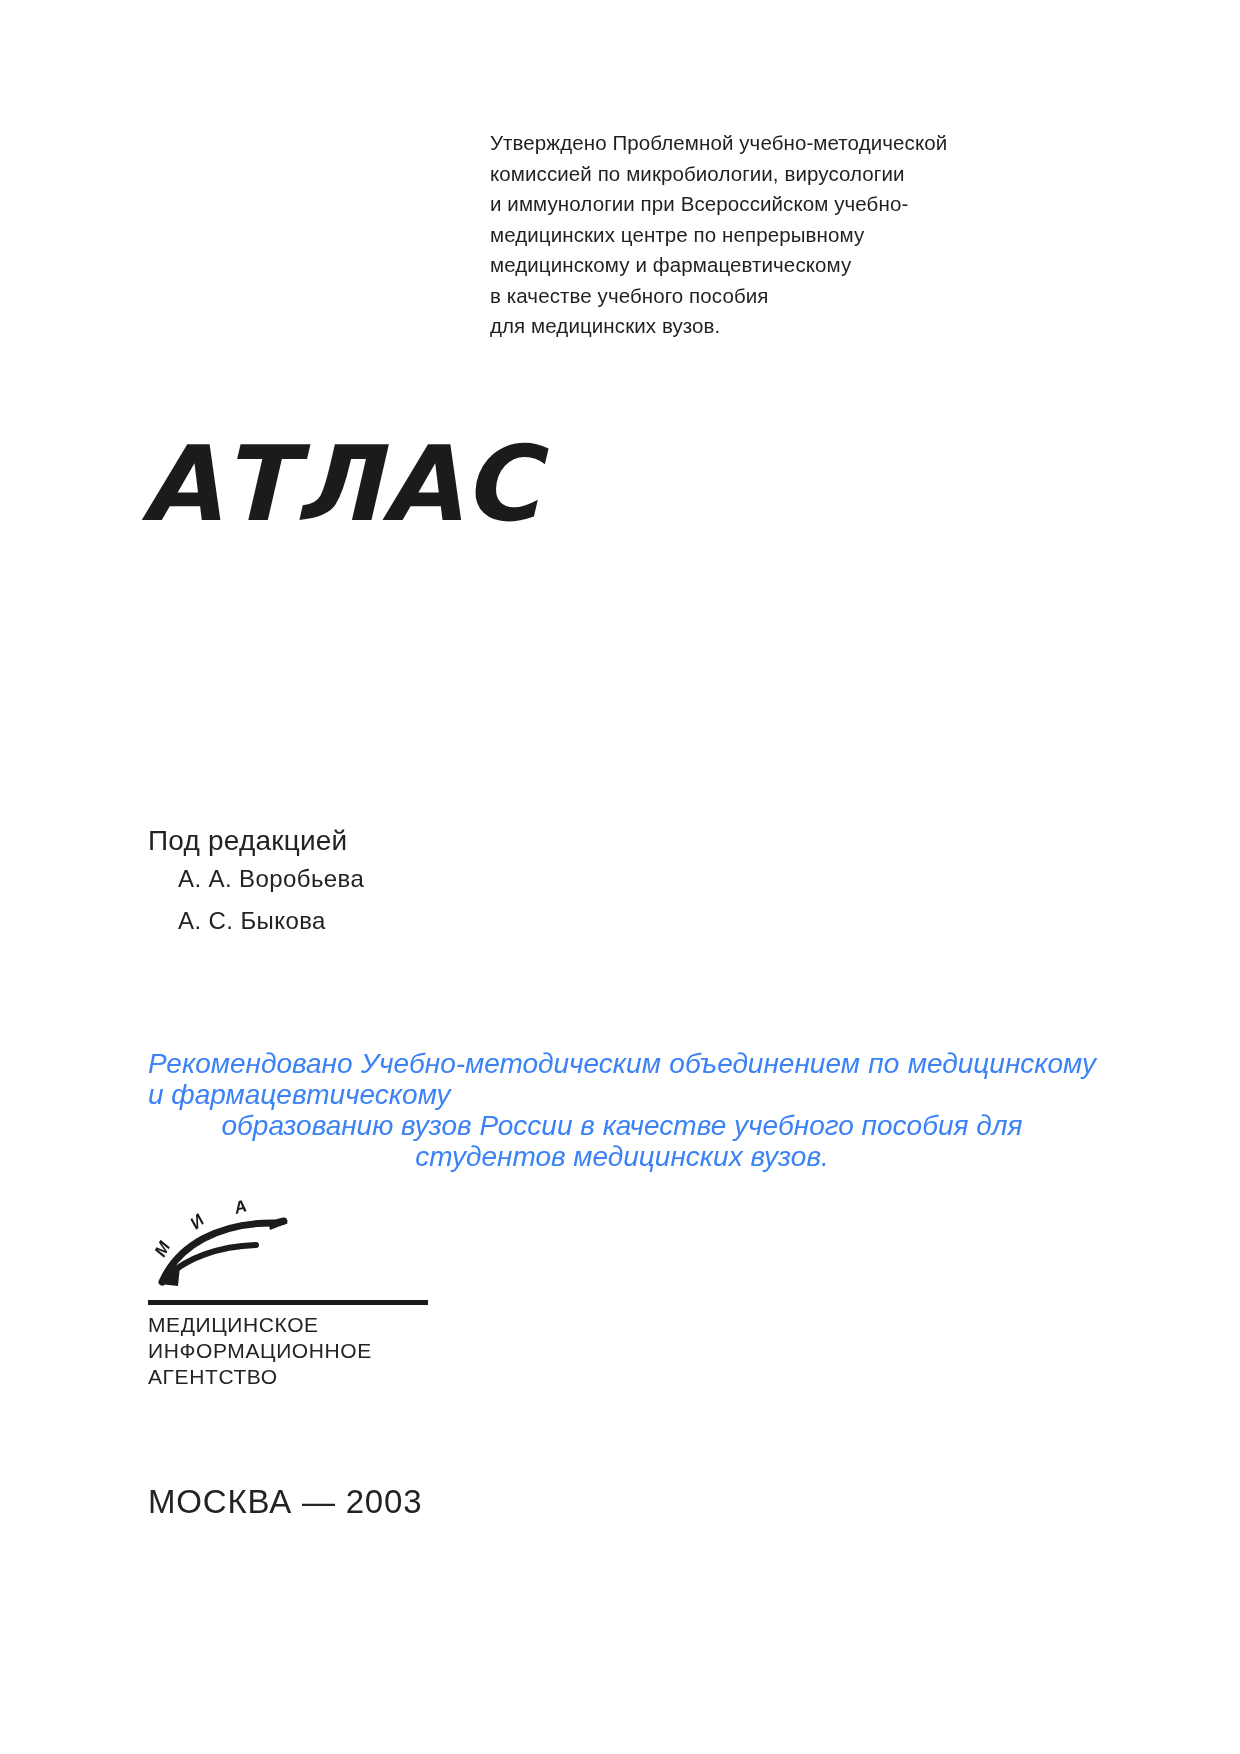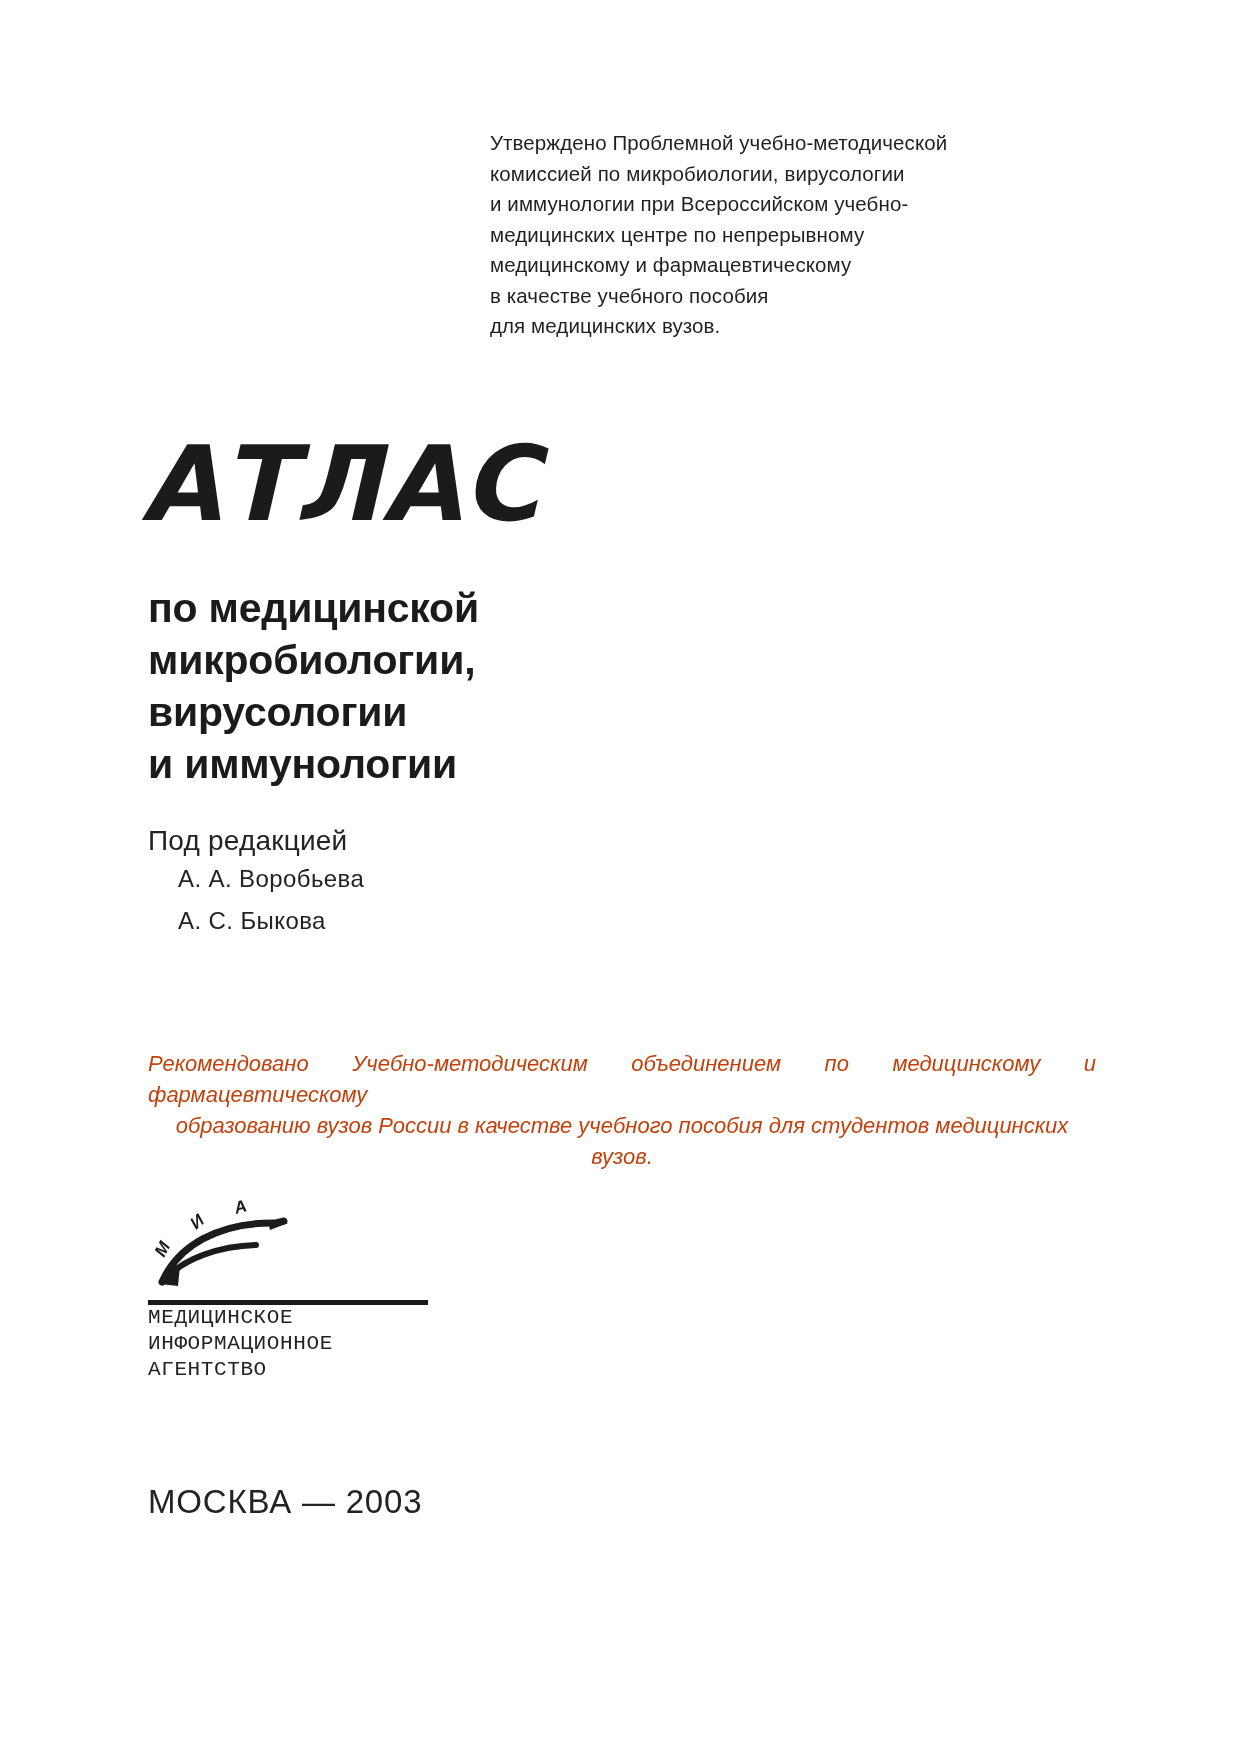--- a/index.html
+++ b/index.html
@@ -89,24 +89,24 @@
     letter-spacing: 0.4px;
     margin-left: 30px;
   }
 
   
   .recommendation {
     position: absolute;
     left: 148px;
     top: 1048px;
     width: 948px;
-    font-size: 22px;
+    font-size: 28px;
     font-style: italic;
     line-height: 31px;
-    color: #c2410c;
+    color: #3b82f6;
     text-align: justify;
   }
   .recommendation div:last-child { text-align: center; }
 
   
   .publisher {
     position: absolute;
     left: 148px;
     top: 1196px;
     width: 330px;
@@ -117,26 +117,25 @@
     height: 100px;
   }
   .logo-mark svg { display: block; }
   .logo-rule {
     width: 280px;
     height: 5px;
     background: #1b1b1b;
     margin-top: 4px;
   }
   .publisher-name {
-    margin-top: 0;
+    margin-top: 7px;
     font-size: 21px;
     line-height: 26px;
     letter-spacing: 0.6px;
     color: #232323;
-    font-family: Liberation Mono, monospace;
   }
   .publisher-name div { white-space: nowrap; }
 
   
   .imprint {
     position: absolute;
     left: 148px;
     top: 1483px;
     font-size: 33px;
     letter-spacing: 0.8px;
@@ -155,26 +154,20 @@
     <div>медицинских центре по непрерывному</div>
     <div>медицинскому и фармацевтическому</div>
     <div>в качестве учебного пособия</div>
     <div>для медицинских вузов.</div>
   </div>
 
   <div class="title-block">
     <h1 class="atlas-title">АТЛАС</h1>
   </div>
 
-  <div class="subtitle">
-    <div>по медицинской</div>
-    <div>микробиологии,</div>
-    <div>вирусологии</div>
-    <div>и иммунологии</div>
-  </div>
 
   <div class="editors">
     <div class="editors-lead">Под редакцией</div>
     <div class="editor-name">А. А. Воробьева</div>
     <div class="editor-name">А. С. Быкова</div>
   </div>
 
   <div class="recommendation">
     <div>Рекомендовано Учебно-методическим объединением по медицинскому и фармацевтическому</div>
     <div>образованию вузов России в качестве учебного пособия для студентов медицинских вузов.</div>

